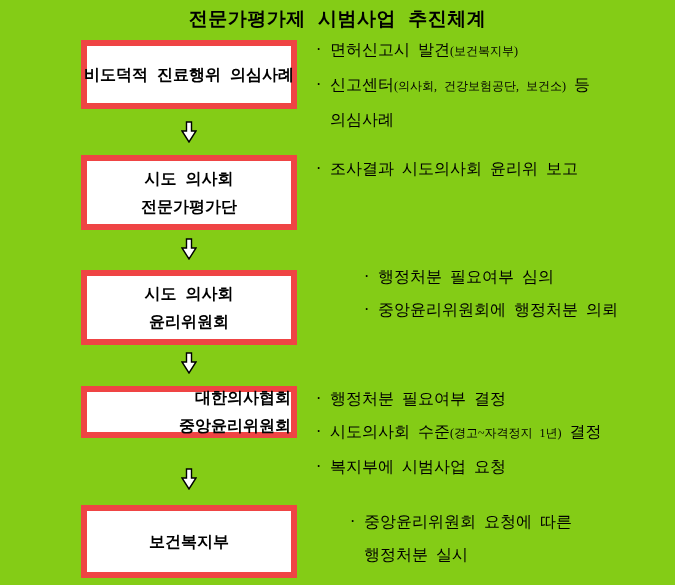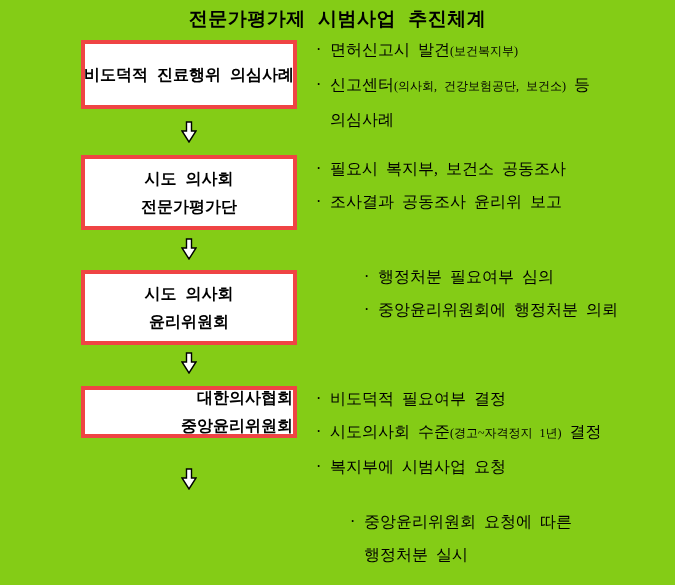--- a/index.html
+++ b/index.html
@@ -25,21 +25,21 @@
     font-size: 19px;
     font-weight: bold;
     word-spacing: 7px;
     letter-spacing: 0.5px;
   }
   .box {
     position: absolute;
     left: 81px;
     width: 216px;
     box-sizing: border-box;
-    border: 4px solid #ef4444;
+    border: 6px solid #ef4444;
     background: #ffffff;
     display: flex;
     flex-direction: column;
     align-items: center;
     justify-content: center;
     font-weight: bold;
     font-size: 16px;
     line-height: 28px;
     text-align: center;
     word-spacing: 5px;
@@ -99,48 +99,50 @@
       <div class="line">전문가평가단</div>
     </div>
   <div class="box s2">
       <div class="line">시도 의사회</div>
       <div class="line">윤리위원회</div>
     </div>
   <div class="box s3">
       <div class="line">대한의사협회</div>
       <div class="line">중앙윤리위원회</div>
     </div>
+  <div class="box s4">
+      <div class="line">보건복지부</div>
+    </div>
 
   <svg class="arrow a0" viewBox="0 0 16 22">
     <path d="M5.5 1 H10.5 V10 H15 L8 21 L1 10 H5.5 Z" fill="#ffffff" stroke="#000000" stroke-width="1.4"></path>
   </svg>
   <svg class="arrow a1" viewBox="0 0 16 22">
     <path d="M5.5 1 H10.5 V10 H15 L8 21 L1 10 H5.5 Z" fill="#ffffff" stroke="#000000" stroke-width="1.4"></path>
   </svg>
   <svg class="arrow a2" viewBox="0 0 16 22">
     <path d="M5.5 1 H10.5 V10 H15 L8 21 L1 10 H5.5 Z" fill="#ffffff" stroke="#000000" stroke-width="1.4"></path>
   </svg>
   <svg class="arrow a3" viewBox="0 0 16 22">
     <path d="M5.5 1 H10.5 V10 H15 L8 21 L1 10 H5.5 Z" fill="#ffffff" stroke="#000000" stroke-width="1.4"></path>
   </svg>
 
   <div class="bullets g0">
       <div class="bullet"><span class="dot">·</span><span>면허신고시 발견</span><span class="small">(보건복지부)</span></div>
       <div class="bullet"><span class="dot">·</span><span>신고센터</span><span class="small">(의사회, 건강보험공단, 보건소)</span><span> 등</span><br><span>의심사례</span></div>
     </div>
   <div class="bullets g1">
-      <div class="bullet"><span class="dot">·</span><span>필요시 복지부, 보건소 공동조사</span></div>
-      <div class="bullet"><span class="dot">·</span><span>조사결과 공동조사 윤리위 보고</span></div>
+      <div class="bullet"><span class="dot">·</span><span>조사결과 시도의사회 윤리위 보고</span></div>
     </div>
   <div class="bullets g2">
       <div class="bullet"><span class="dot">·</span><span>행정처분 필요여부 심의</span></div>
       <div class="bullet"><span class="dot">·</span><span>중앙윤리위원회에 행정처분 의뢰</span></div>
     </div>
   <div class="bullets g3">
-      <div class="bullet"><span class="dot">·</span><span>비도덕적 필요여부 결정</span></div>
+      <div class="bullet"><span class="dot">·</span><span>행정처분 필요여부 결정</span></div>
       <div class="bullet"><span class="dot">·</span><span>시도의사회 수준</span><span class="small">(경고~자격정지 1년)</span><span> 결정</span></div>
       <div class="bullet"><span class="dot">·</span><span>복지부에 시범사업 요청</span></div>
     </div>
   <div class="bullets g4">
       <div class="bullet"><span class="dot">·</span><span>중앙윤리위원회 요청에 따른</span><br><span>행정처분 실시</span></div>
     </div>
 
 </div>
 
 </body></html>

